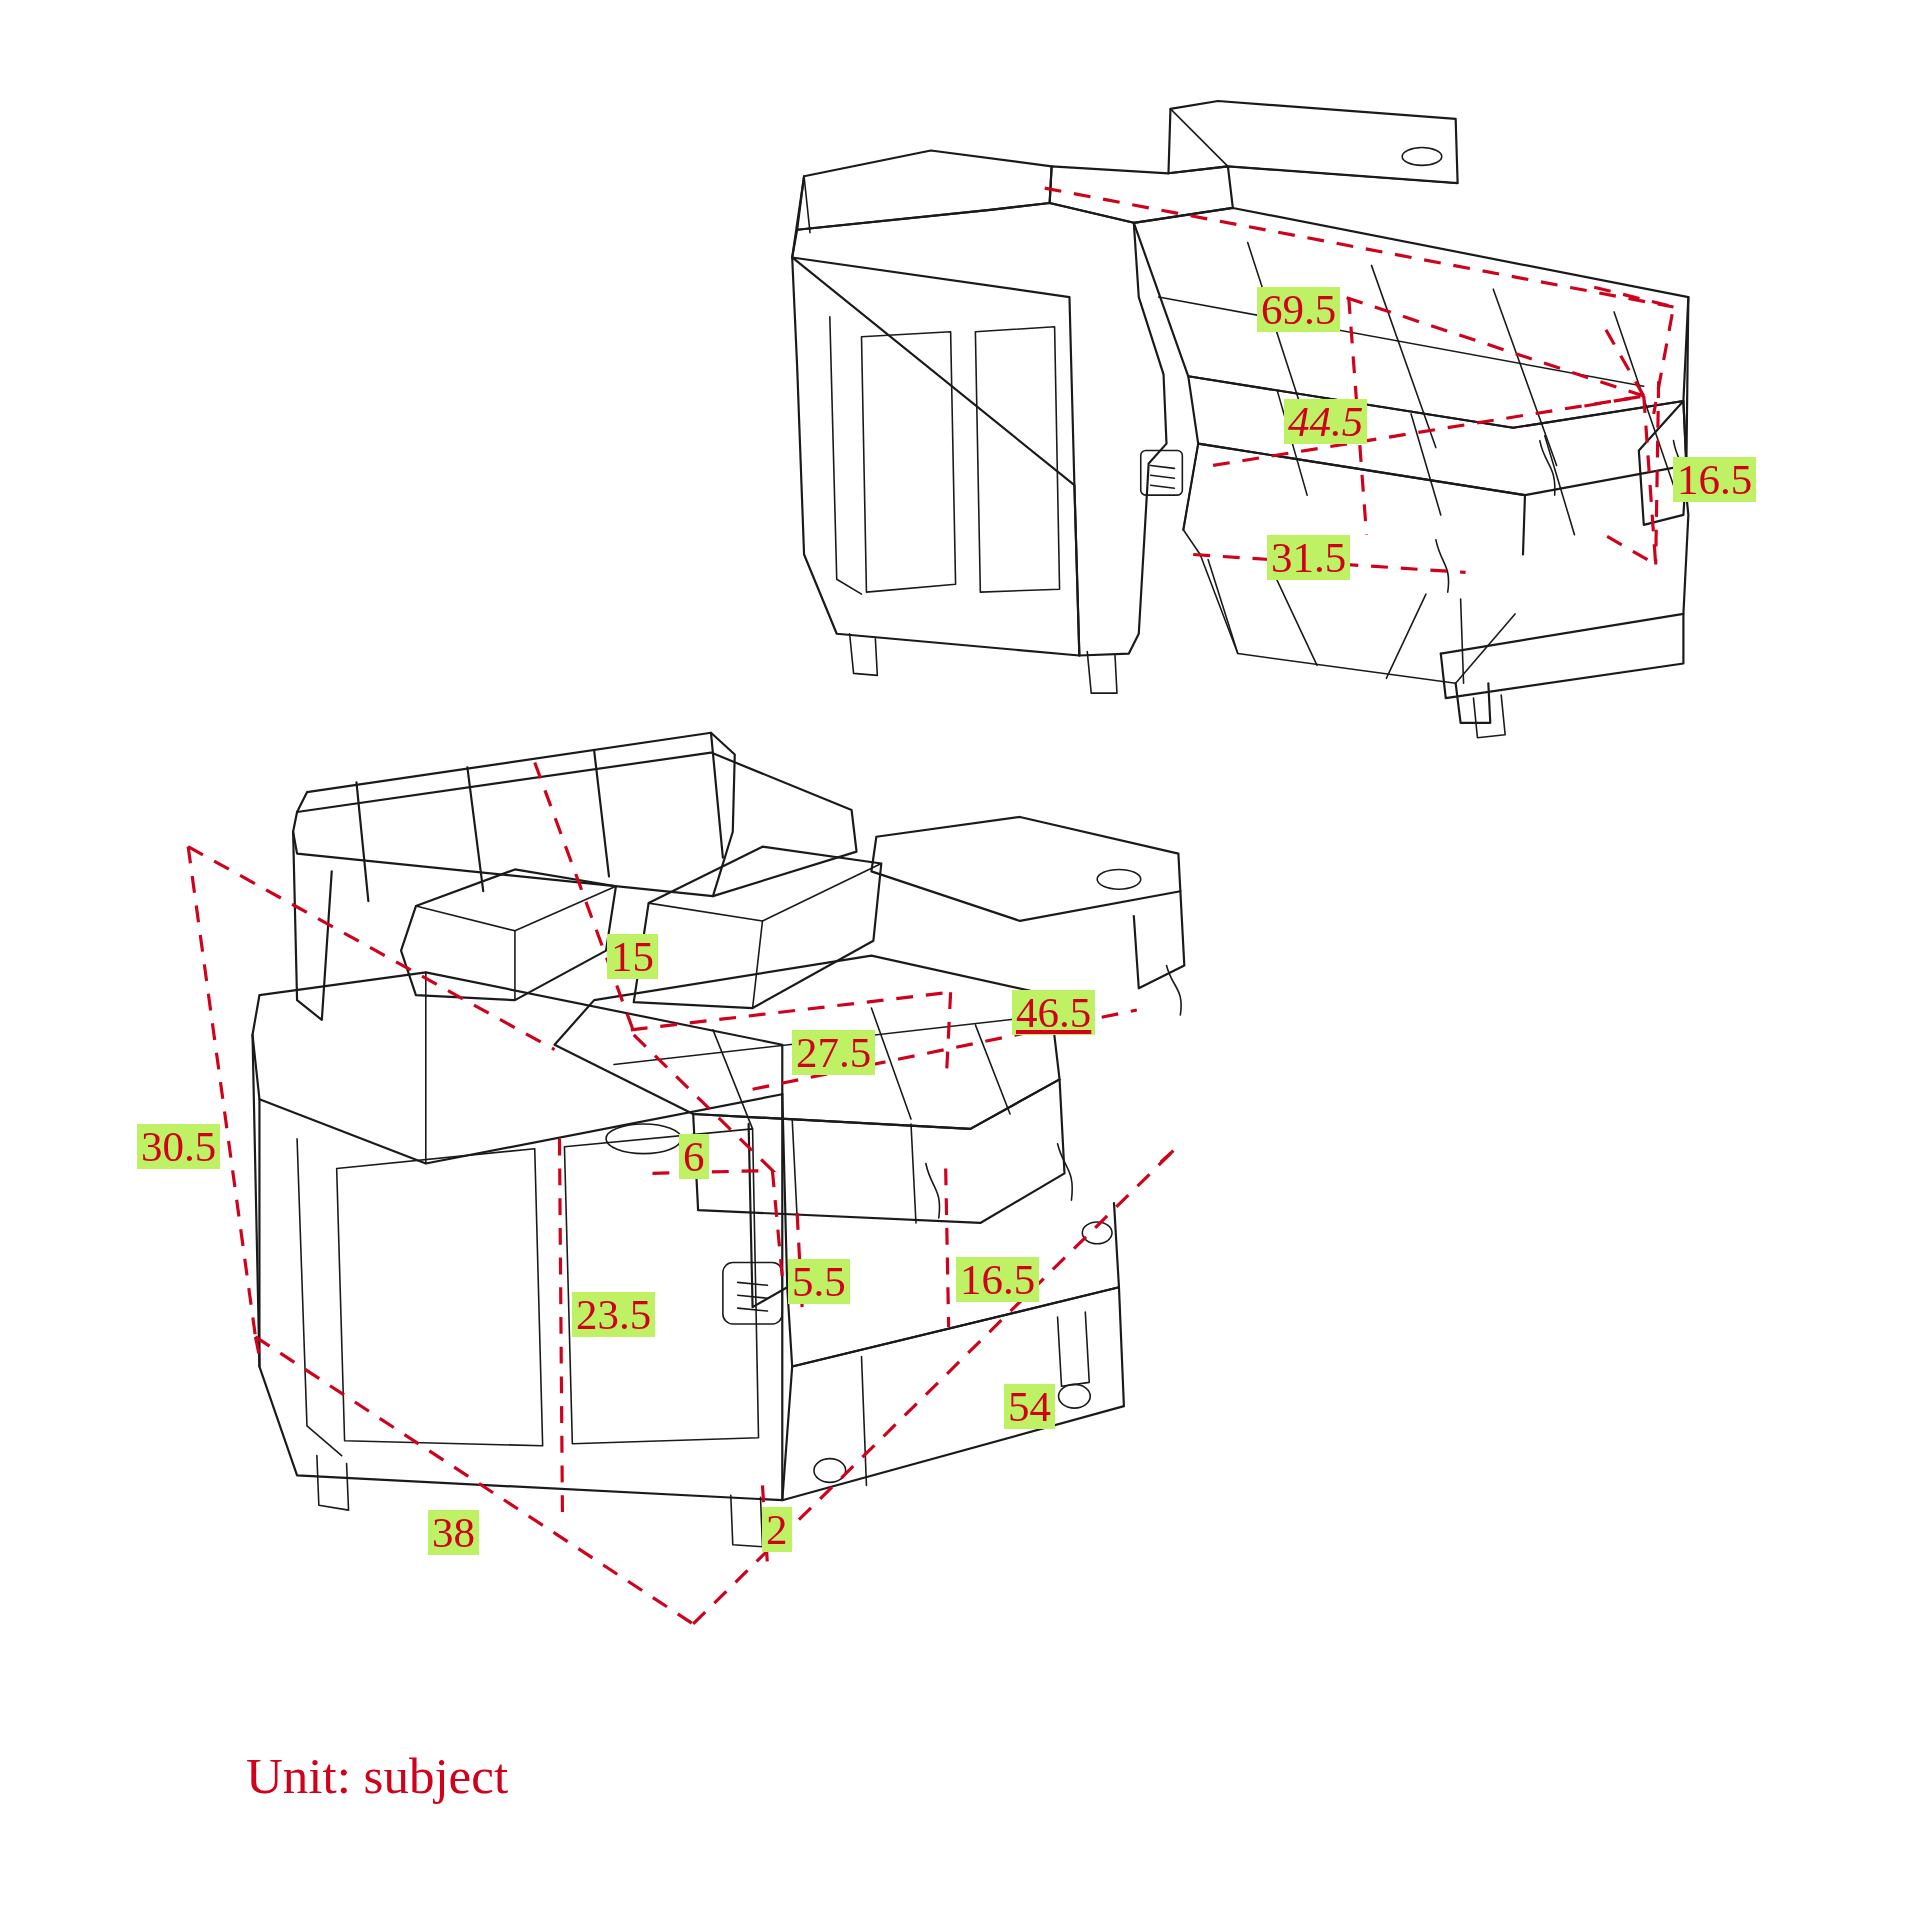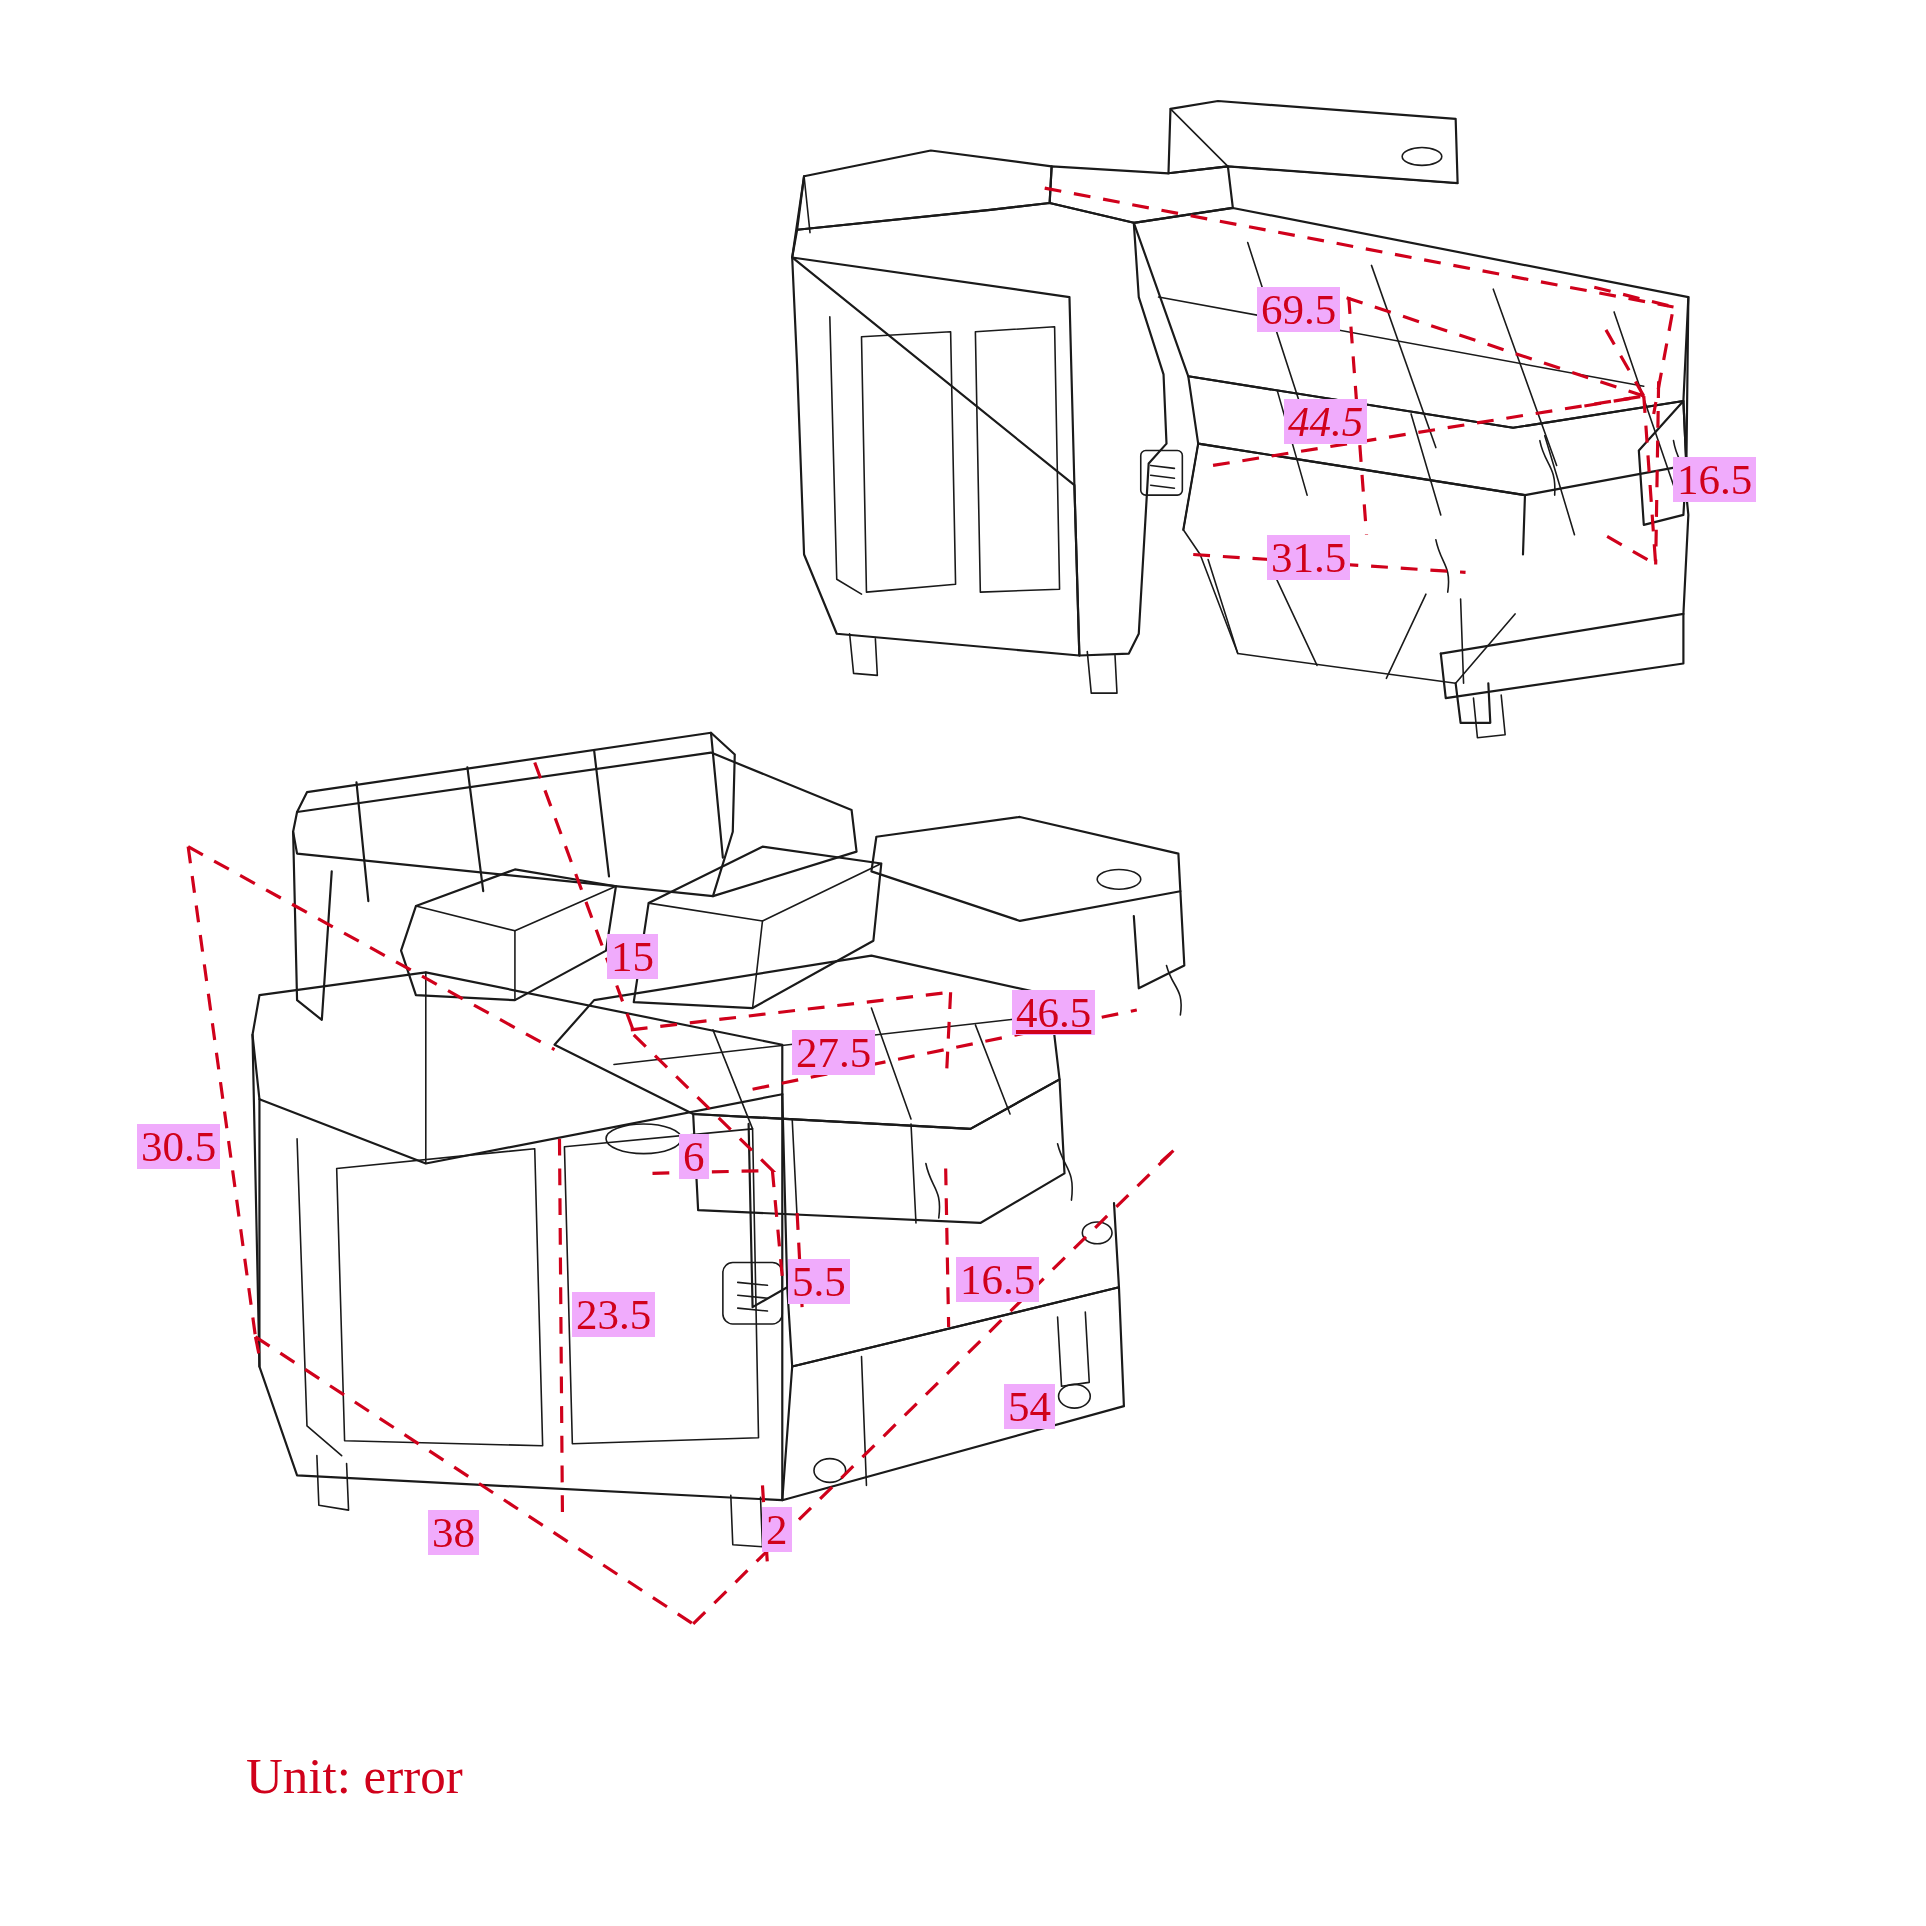--- a/index.html
+++ b/index.html
@@ -49,21 +49,21 @@
     stroke-dasharray: 17 13;
     stroke-linecap: butt;
   }
   .dim-label {
     position: absolute;
     color: #d0011b;
     font-family: "Liberation Serif", serif;
     font-size: 43px;
     line-height: 1;
     white-space: nowrap;
-    background: #f0abfc;
+    background: #bef264;
     padding: 1px 4px;
   }
   .footnote {
     position: absolute;
     color: #d0011b;
     font-family: "Liberation Serif", serif;
     font-size: 51px;
     line-height: 1.28;
     white-space: nowrap;
   }
@@ -248,16 +248,16 @@
   <div class="dim-label" style="left:792px; top:1030px;">27.5</div>
   <div class="dim-label" style="left:137px; top:1124px;">30.5</div>
   <div class="dim-label" style="left:679px; top:1134px;">6</div>
   <div class="dim-label" style="left:788px; top:1259px;">5.5</div>
   <div class="dim-label" style="left:956px; top:1257px;">16.5</div>
   <div class="dim-label" style="left:572px; top:1292px;">23.5</div>
   <div class="dim-label" style="left:1004px; top:1384px;">54</div>
   <div class="dim-label" style="left:428px; top:1510px;">38</div>
   <div class="dim-label" style="left:762px; top:1507px;">2</div>
 
-  <div class="footnote" style="left:246px; top:1744px;">Unit: error</div>
+  <div class="footnote" style="left:246px; top:1744px;">Unit: subject</div>
 
 </div>
 
 
 </body></html>

